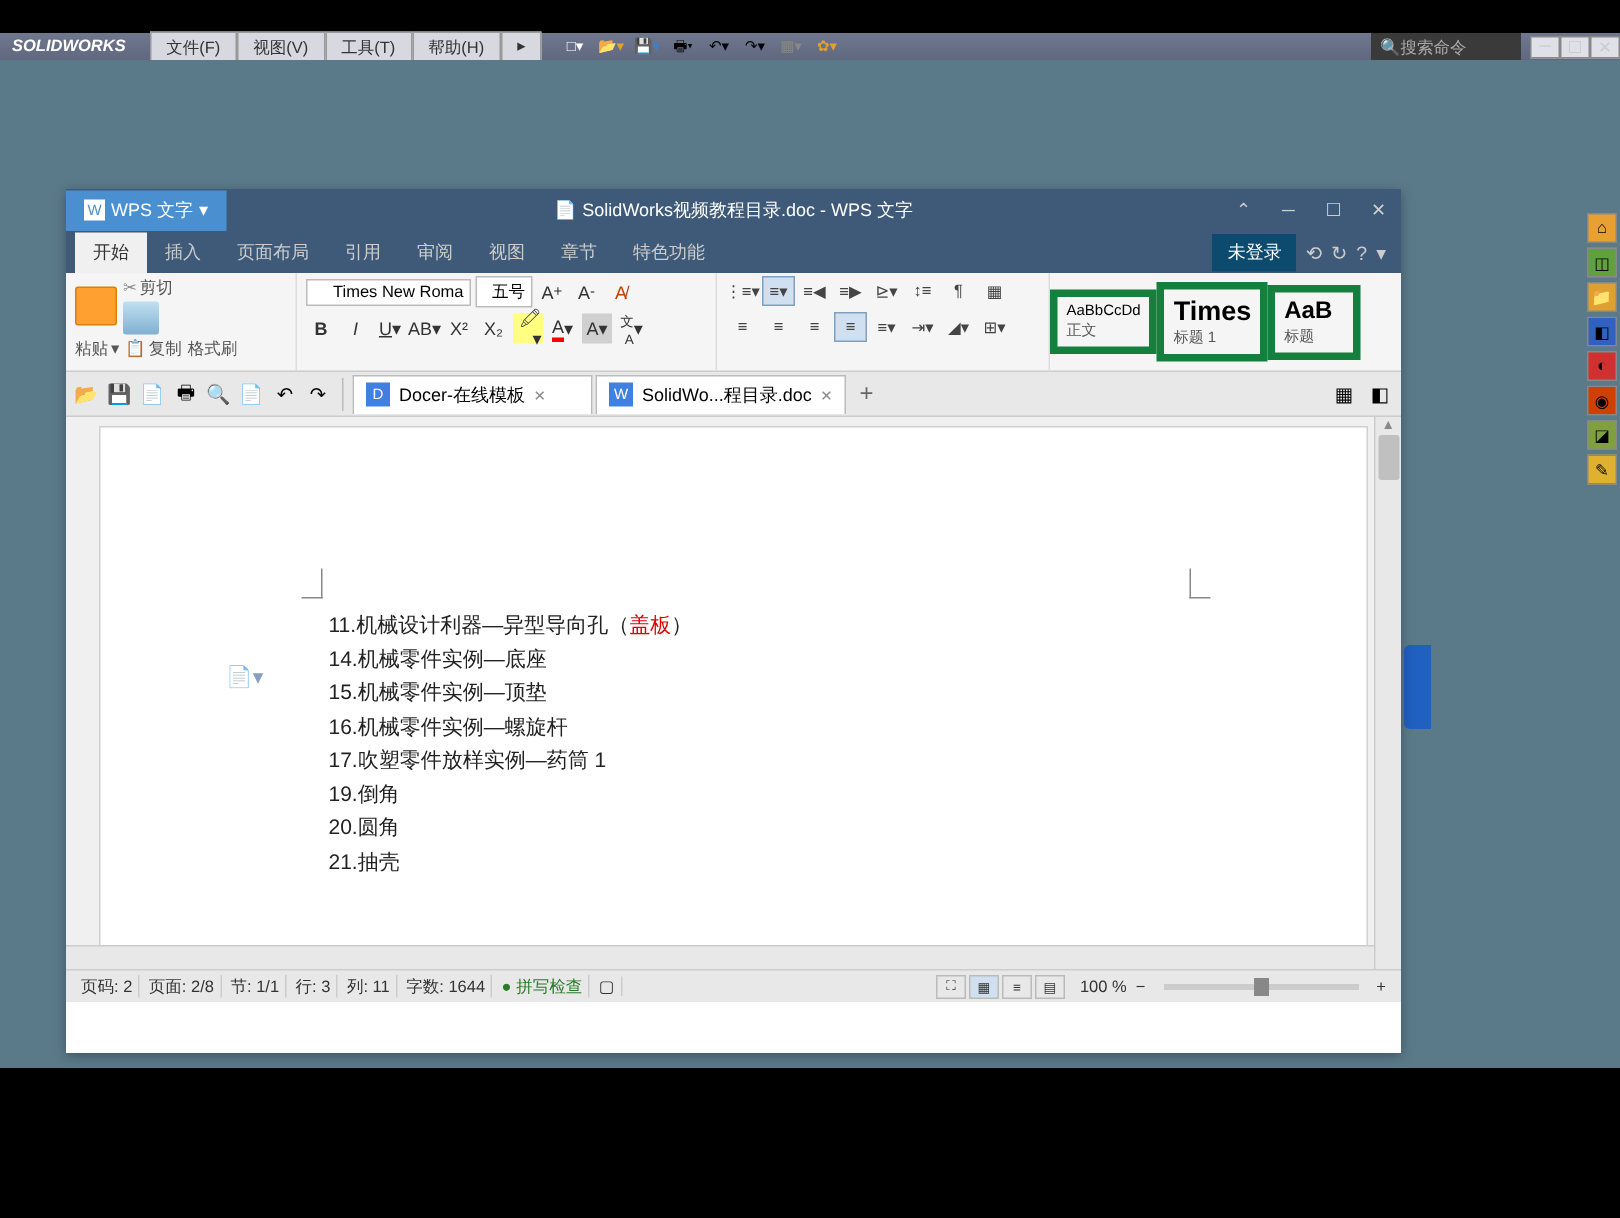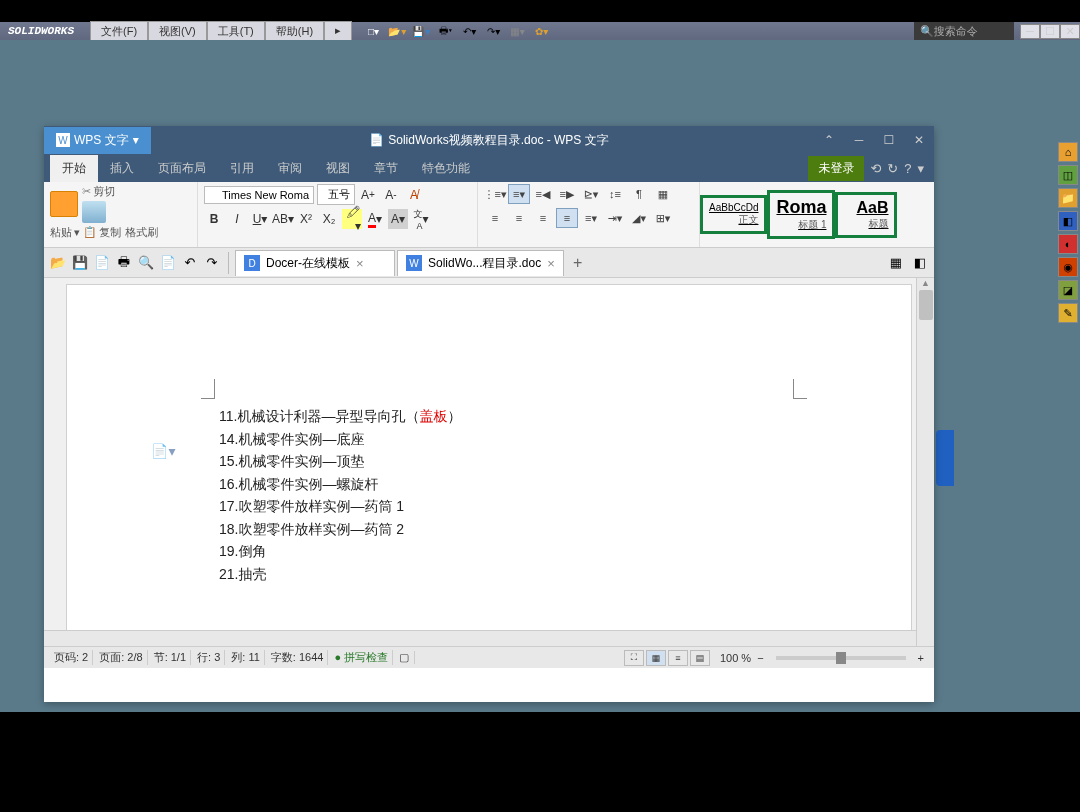--- a/index.html
+++ b/index.html
@@ -1,19 +1,19 @@
 <!DOCTYPE html>
 <html><head>
 <meta charset="utf-8">
 <style>
 * { margin: 0; padding: 0; box-sizing: border-box; font-family: "Microsoft YaHei", sans-serif; }
 body { background: #000; width: 1080px; height: 812px; position: relative; overflow: hidden; }
 
 .sw-menubar { background: linear-gradient(#707890, #606880); height: 18px; display: flex; align-items: center; position: absolute; top: 22px; left: 0; right: 0; }
-.sw-logo { color: #fff; font-size: 11px; font-weight: bold; font-style: italic; padding: 0 8px; font-family: Liberation Mono, monospace; }
+.sw-logo { color: #fff; font-size: 11px; font-weight: bold; font-style: italic; padding: 0 8px; }
 .sw-menu-item { color: #333; font-size: 11px; padding: 2px 10px; background: #d8d8e0; border: 1px solid #999; margin-right: 0; }
 .sw-toolbar-icons { display: flex; align-items: center; margin-left: 10px; }
 .sw-icon { width: 18px; height: 16px; margin: 0 3px; display: flex; align-items: center; justify-content: center; font-size: 10px; }
 .sw-search { background: #3a3a3a; color: #aaa; font-size: 11px; padding: 2px 6px; margin-left: auto; display: flex; align-items: center; min-width: 100px; }
 .sw-winctrl { display: flex; margin-left: 6px; }
 .sw-winctrl span { width: 20px; display: flex; align-items: center; justify-content: center; font-size: 11px; color: #ccc; background: #e0e0e8; border: 1px solid #888; }
 
 .desktop { position: absolute; top: 40px; left: 0; right: 0; bottom: 100px; background: #5a7a8a; }
 
 .wps-window { position: absolute; left: 44px; top: 126px; width: 890px; height: 576px; background: #fff; box-shadow: 0 2px 8px rgba(0,0,0,0.3); }
@@ -21,21 +21,21 @@
 .wps-titlebar { background: #3e5a78; height: 28px; display: flex; align-items: center; position: relative; }
 .wps-app-btn { background: #4a90d0; color: #fff; font-size: 12px; padding: 5px 12px; display: flex; align-items: center; gap: 4px; }
 .wps-app-btn .icon-box { width: 14px; height: 14px; background: #fff; color: #4a90d0; display: flex; align-items: center; justify-content: center; font-size: 10px; }
 .wps-title { color: #fff; font-size: 12px; position: absolute; left: 50%; transform: translateX(-50%); display: flex; align-items: center; gap: 4px; }
 .wps-win-controls { position: absolute; right: 0; display: flex; }
 .wps-win-controls span { width: 30px; height: 28px; display: flex; align-items: center; justify-content: center; color: #ccc; font-size: 12px; }
 
 .wps-menubar { background: #3e5a78; height: 28px; display: flex; align-items: center; padding-left: 6px; }
 .wps-tab { color: #ccc; font-size: 12px; padding: 5px 12px; cursor: pointer; }
 .wps-tab.active { background: #f0f0f0; color: #333; }
-.wps-login { background: #4d7c0f; color: #fff; font-size: 12px; padding: 4px 10px; margin-left: auto; margin-right: 6px; }
+.wps-login { background: #0c4a6e; color: #fff; font-size: 12px; padding: 4px 10px; margin-left: auto; margin-right: 6px; }
 .wps-menubar-icons { display: flex; align-items: center; gap: 6px; margin-right: 10px; }
 .wps-menubar-icons span { color: #ccc; font-size: 13px; }
 
 .wps-ribbon { background: #f5f5f5; border-bottom: 1px solid #ccc; height: 66px; display: flex; }
 .ribbon-group { border-right: 1px solid #ddd; padding: 2px 6px; display: flex; flex-direction: column; }
 .clipboard-group { width: 154px; }
 .paste-btn { display: flex; flex-direction: column; align-items: center; font-size: 11px; color: #555; }
 .paste-icon { width: 28px; height: 26px; background: #ffa030; border: 1px solid #d88000; border-radius: 2px; }
 .clip-row { display: flex; gap: 4px; align-items: center; }
 .clip-item { font-size: 11px; color: #555; display: flex; align-items: center; gap: 2px; }
@@ -49,21 +49,21 @@
 .font-name { width: 110px; }
 .font-size { width: 38px; }
 .fbtn { width: 20px; height: 20px; border: 1px solid transparent; display: flex; align-items: center; justify-content: center; font-size: 12px; color: #333; }
 
 .para-group { width: 222px; }
 .para-row { display: flex; gap: 2px; align-items: center; }
 .pbtn { width: 22px; height: 20px; display: flex; align-items: center; justify-content: center; font-size: 11px; color: #444; border: 1px solid transparent; }
 .pbtn.active { background: #d0e0f0; border-color: #80a0c0; }
 
 .styles-group { flex: 1; display: flex; align-items: center; overflow: hidden; }
-.style-item { border: 3px solid #15803d; padding: 4px 6px; text-align: right; min-width: 62px; text-decoration: underline; }
+.style-item { border: 5px solid #15803d; padding: 4px 6px; text-align: left; min-width: 62px; }
 .style-preview { font-size: 14px; }
 .style-name { font-size: 10px; color: #555; }
 
 .wps-tabbar { background: #e8e8e8; height: 30px; border-bottom: 1px solid #ccc; display: flex; align-items: center; padding: 0 4px; gap: 2px; }
 .tabbar-icon { width: 20px; height: 20px; display: flex; align-items: center; justify-content: center; font-size: 13px; }
 .doc-tab { background: #fff; border: 1px solid #bbb; border-bottom: none; padding: 4px 8px; font-size: 12px; display: flex; align-items: center; gap: 6px; min-width: 160px; }
 .doc-tab .close { color: #888; font-size: 13px; }
 .tab-plus { width: 24px; height: 24px; display: flex; align-items: center; justify-content: center; color: #666; font-size: 16px; }
 .tabbar-right { margin-left: auto; display: flex; gap: 4px; }
 
@@ -245,21 +245,21 @@
         <span class="pbtn">⊞▾</span>
       </div>
     </div>
 
     <div class="styles-group">
       <div class="style-item">
         <div class="style-preview" style="font-size:10px">AaBbCcDd</div>
         <div class="style-name">正文</div>
       </div>
       <div class="style-item">
-        <div class="style-preview" style="font-weight:bold;font-size:18px">Roma</div>
+        <div class="style-preview" style="font-weight:bold;font-size:18px">Times</div>
         <div class="style-name">标题 1</div>
       </div>
       <div class="style-item">
         <div class="style-preview" style="font-weight:bold;font-size:16px">AaB</div>
         <div class="style-name">标题</div>
       </div>
     </div>
   </div>
 
   <div class="wps-tabbar">
@@ -293,22 +293,22 @@
     <div class="page">
       <div class="ruler-corner-l"></div>
       <div class="ruler-corner-r"></div>
       <span class="page-icon-left">📄▾</span>
       <div class="content" id="content-target">
           <div>11.机械设计利器—异型导向孔（<span class="red">盖板</span>）</div>
           <div>14.机械零件实例—底座</div>
           <div>15.机械零件实例—顶垫</div>
           <div>16.机械零件实例—螺旋杆</div>
           <div>17.吹塑零件放样实例—药筒 1</div>
-          <div>18.吹塑零件放样实例—药筒 2</div>
           <div>19.倒角</div>
+          <div>20.圆角</div>
           <div>21.抽壳</div>
         </div>
     </div>
     <div class="vscroll">
       <div style="font-size:9px;text-align:center;color:#888">▲</div>
       <div class="vscroll-thumb"></div>
     </div>
     <div class="hscroll"></div>
   </div>
 

